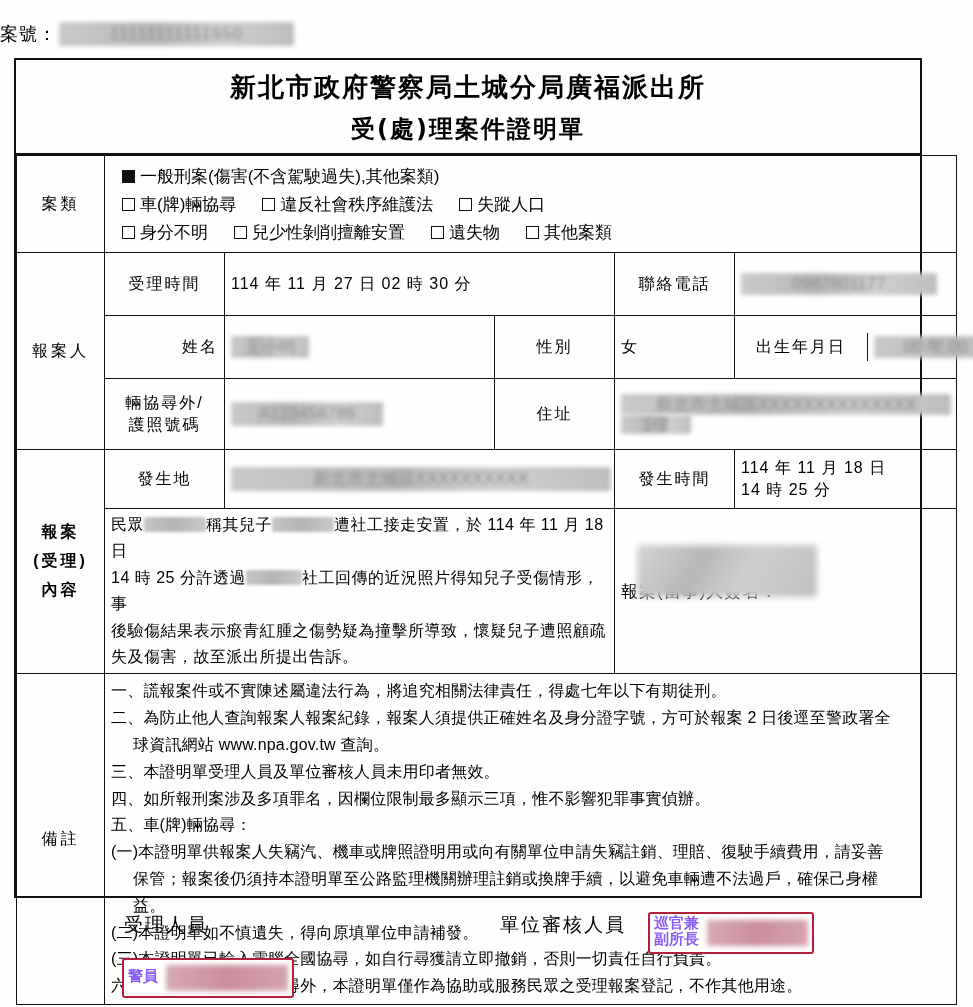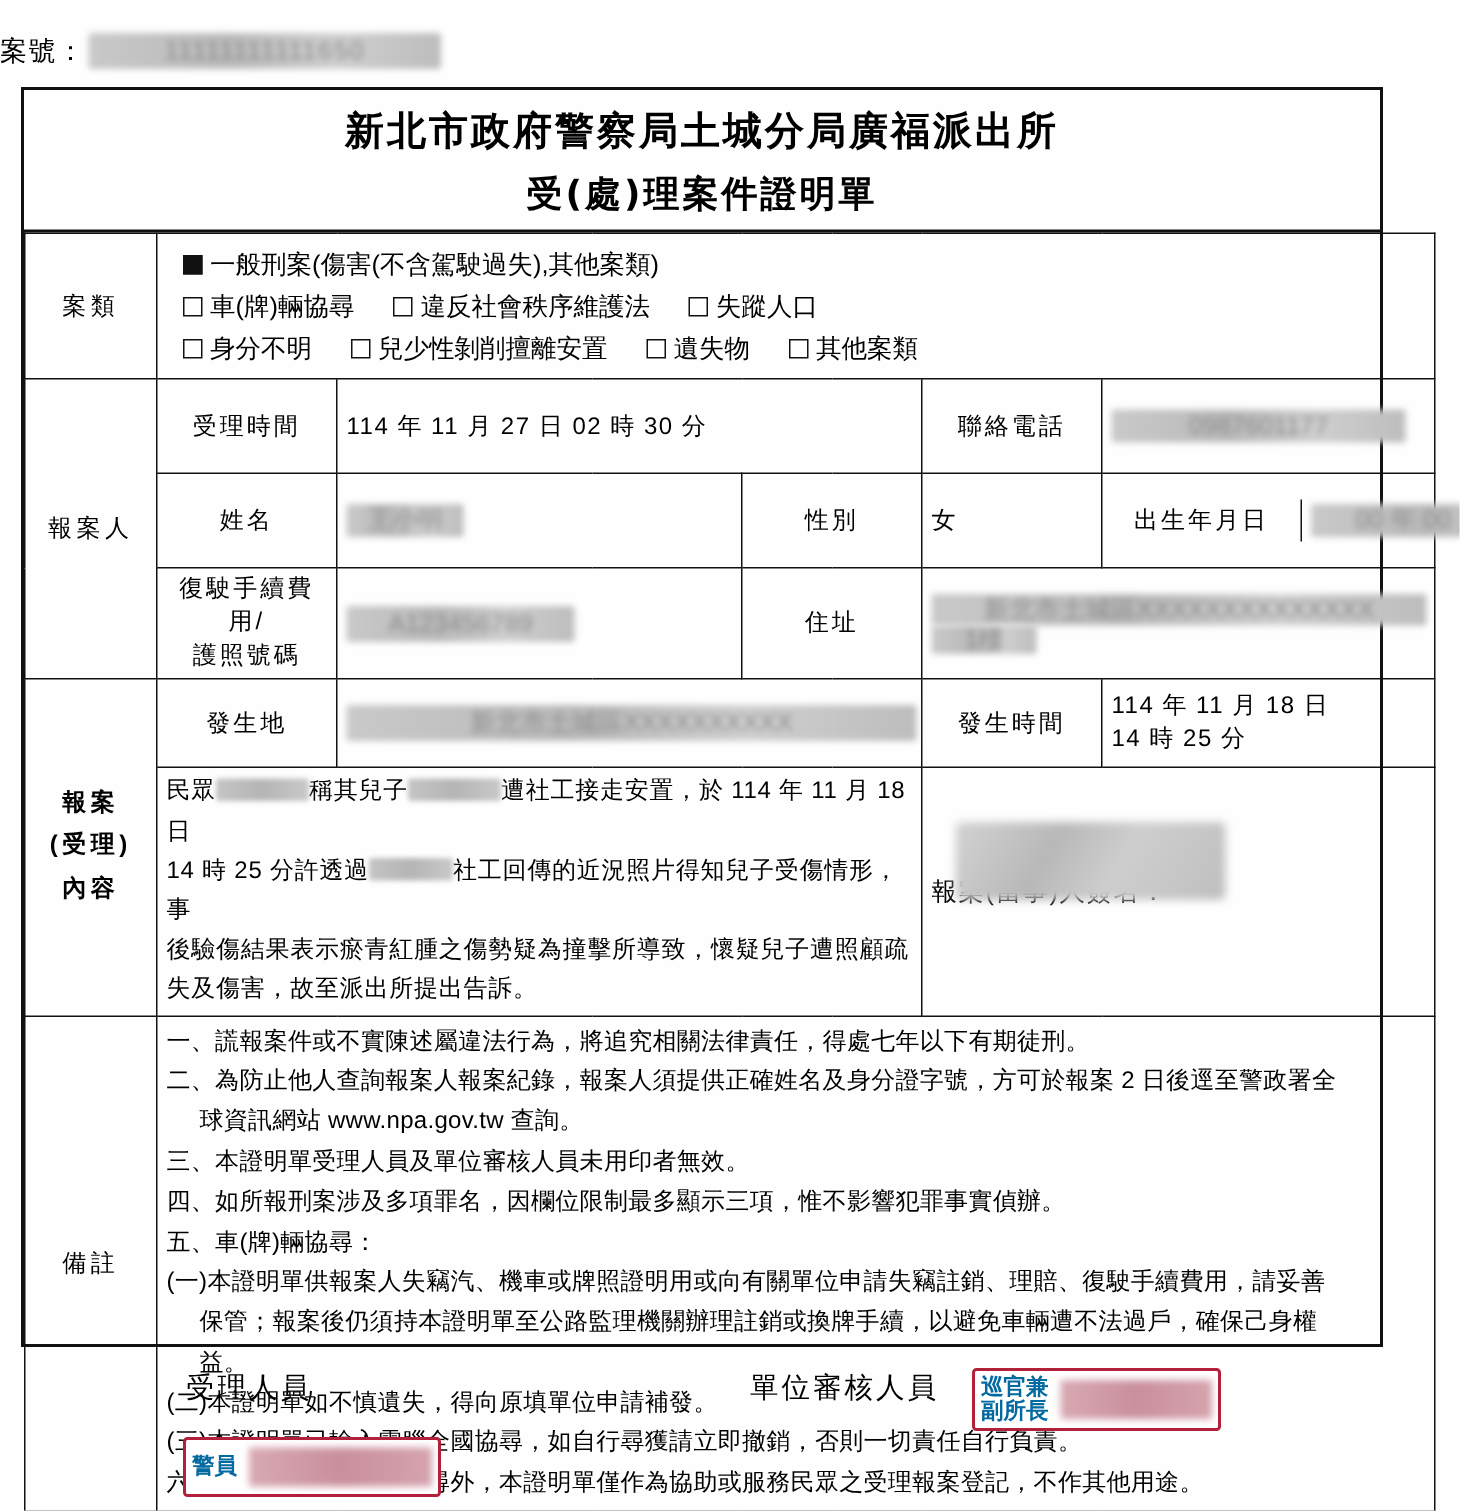--- a/index.html
+++ b/index.html
@@ -179,27 +179,28 @@
     position: absolute;
     border: 2.5px solid #b3203a;
     border-radius: 3px;
     display: flex;
     align-items: center;
     box-sizing: border-box;
     overflow: hidden;
     background: #fff;
   }
   .stamp .stamp-text {
-    color: #0369a1;
+    color: #8b5cf6;
     font-size: 15px;
     font-weight: bold;
     padding: 0 4px;
     line-height: 1.05;
     white-space: pre-line;
     letter-spacing: 0px;
+    font-family: Liberation Mono, monospace;
   }
   .stamp .stamp-blur {
     flex: 1;
     height: 70%;
     margin: 0 4px;
     background: linear-gradient(90deg,#d8a9b3,#c98f9c 50%,#d5a3ae);
     filter: blur(2.6px);
   }
 </style>
 </head>
@@ -280,21 +281,21 @@
         <td class="rowhead" rowspan="3">報案人</td>
         <td class="cellhead" style="height:56px;">受理時間</td>
         <td class="val" colspan="4">114 年 11 月 27 日 02 時 30 分</td>
         <td class="cellhead">聯絡電話</td>
         <td>
           <span class="redact text" style="width:196px;height:22px;line-height:22px;">0987601177</span>
         </td>
       </tr>
 
       <tr>
-        <td class="cellhead" style="height:56px;">姓名</td>
+        <td class="cellhead" style="height:56px;text-align:right;">姓名</td>
         <td colspan="2">
           <span class="redact text" style="width:78px;height:22px;line-height:22px;">王小明</span>
         </td>
         <td class="cellhead" colspan="2">性別</td>
         <td class="val">女</td>
         <td style="padding:0;">
           <table style="width:100%;border-collapse:collapse;table-layout:fixed;">
             <tbody>
                   <tr>
               <td class="cellhead" style="border:none;border-right:1px solid #111;width:120px;">出生年月日</td>
@@ -302,21 +303,21 @@
                 <span class="redact text" style="width:190px;height:22px;line-height:22px;">00 年 00 月 00 日</span>
               </td>
             </tr>
           </tbody>
               </table>
         </td>
       </tr>
 
       <tr>
         <td class="cellhead" style="height:64px;line-height:1.4;">
-          <div>復駛手續費用/</div>
+          <div>輛協尋外/</div>
           <div>護照號碼</div>
         </td>
         <td colspan="2">
           <span class="redact text" style="width:152px;height:24px;line-height:24px;">A123456789</span>
         </td>
         <td class="cellhead" colspan="2">住址</td>
         <td colspan="2">
           <div><span class="redact text" style="width:330px;height:21px;line-height:21px;">新北市土城區XXXXXXXXXXXXXX</span></div>
           <div><span class="redact text" style="width:70px;height:19px;line-height:19px;">1樓</span></div>
         </td>

